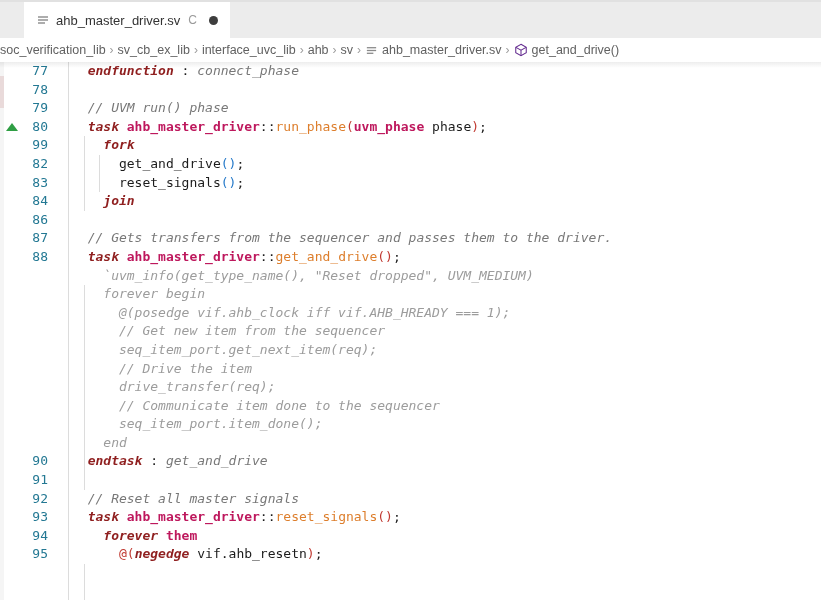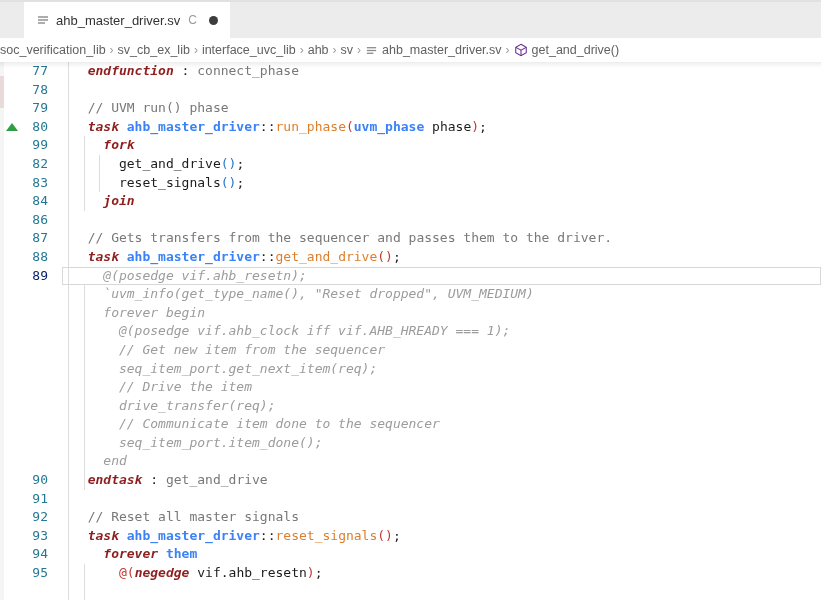--- a/index.html
+++ b/index.html
@@ -33,23 +33,23 @@
   .line.current::after{content:"";position:absolute;left:62px;right:0;top:0;bottom:0;
                        border:1px solid #d8d8d8;pointer-events:none;box-sizing:border-box;}
   .gutter{flex:none;width:62px;box-sizing:border-box;text-align:right;padding-right:14px;
           color:#237893;position:relative;font-size:13px;}
   .gutter.active{color:#0b216f;}
   .marker{position:absolute;left:6px;top:5px;width:0;height:0;
           border-left:6px solid transparent;border-right:6px solid transparent;
           border-bottom:8px solid #2f9e44;}
   .code{flex:1;white-space:pre;color:#1c1c1c;padding-left:10px;}
   .kw{color:#8f1f1f;font-weight:bold;font-style:italic;}
-  .ty{color:#3b82f6;font-weight:bold;text-align:right;}
+  .ty{color:#be185d;font-weight:bold;text-align:right;}
   .fn{color:#dd7e2c;}
-  .cm{color:#787878;}
+  .cm{color:#787878;font-style:italic;}
   .gh{color:#9c9c9c;font-style:italic;}
   .pr{color:#c13a32;}
   .pb{color:#2579c9;}
   .tx{color:#1c1c1c;}
 </style>
 </head>
 <body>
 
 <div class="win-edge"></div>
 
@@ -154,24 +154,20 @@
         <span class="code"></span>
       </div>
       <div class="line">
         <span class="gutter">87</span>
         <span class="code"><span class="tx">  </span><span class="cm">// Gets transfers from the sequencer and passes them to the driver.</span></span>
       </div>
       <div class="line">
         <span class="gutter">88</span>
         <span class="code"><span class="tx">  </span><span class="kw">task</span><span class="tx"> </span><span class="ty">ahb_master_driver</span><span class="tx">::</span><span class="fn">get_and_drive</span><span class="pr">()</span><span class="tx">;</span></span>
       </div>
-      <div class="line current">
-        <span class="gutter active">89</span>
-        <span class="code"><span class="gh">    @(posedge vif.ahb_resetn);</span></span>
-      </div>
       <div class="line">
         <span class="gutter"></span>
         <span class="code"><span class="gh">    `uvm_info(get_type_name(), "Reset dropped", UVM_MEDIUM)</span></span>
       </div>
       <div class="line">
         <span class="gutter"></span>
         <span class="code"><span class="gh">    forever begin</span></span>
       </div>
       <div class="line">
         <span class="gutter"></span>

